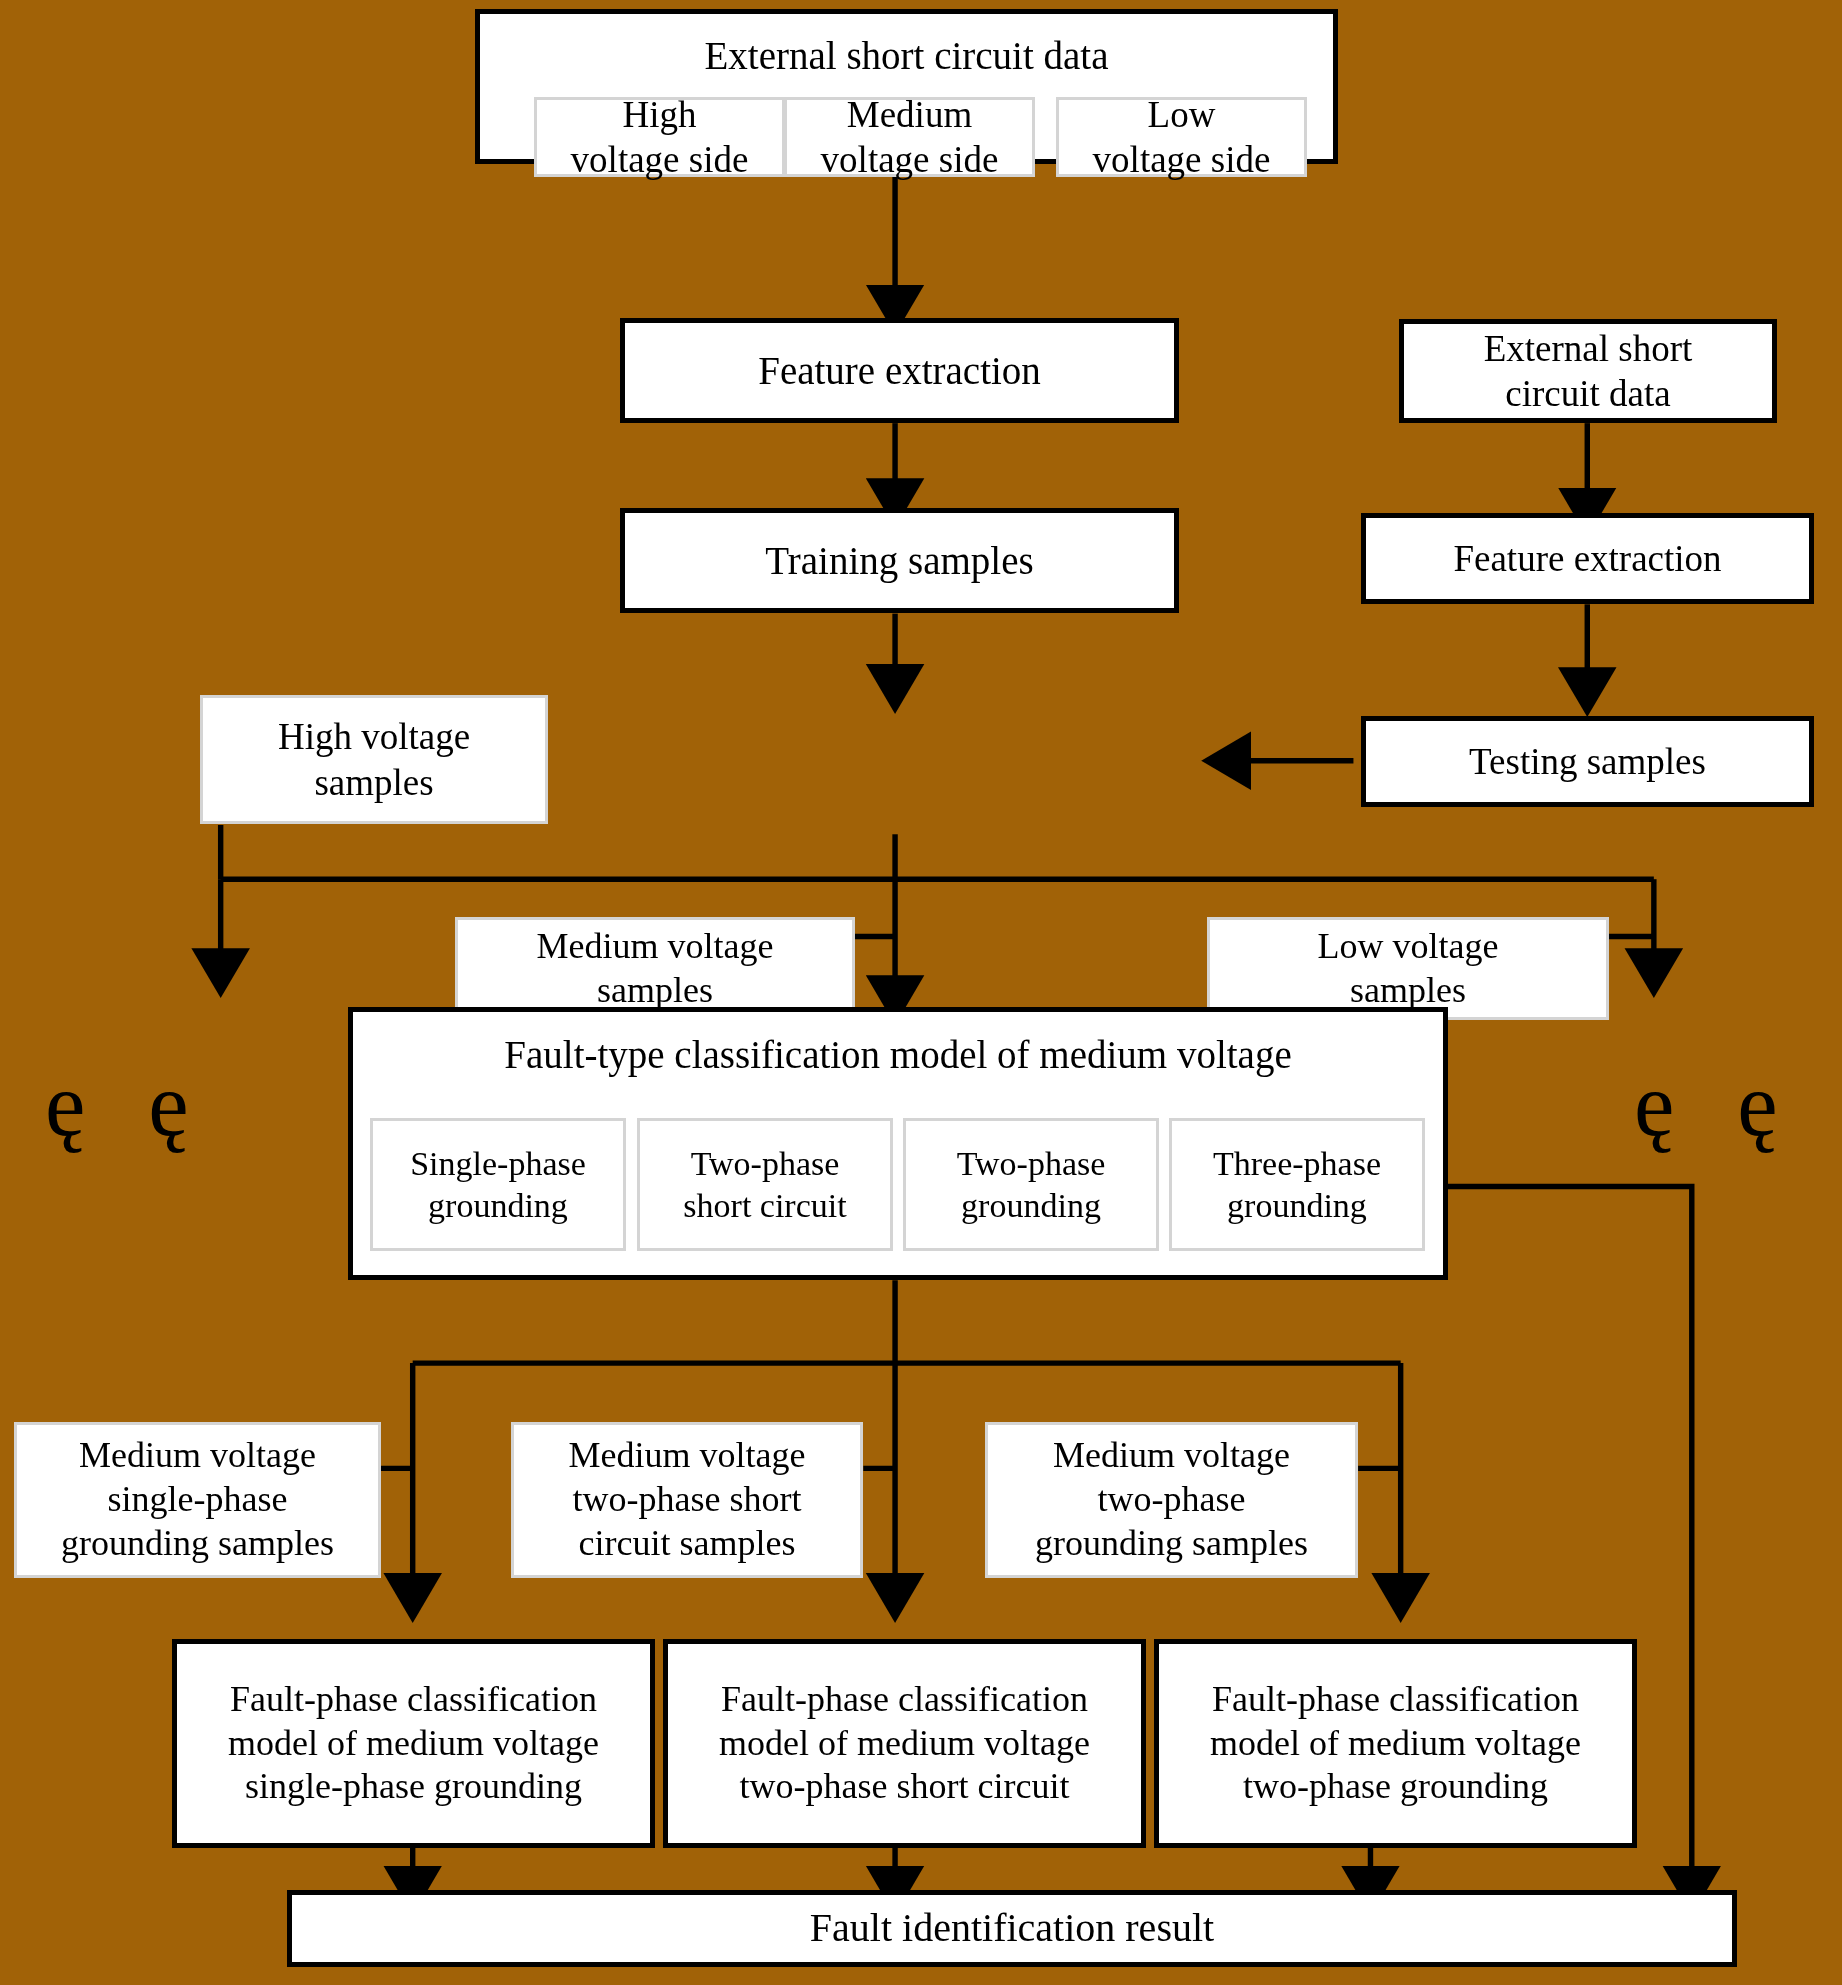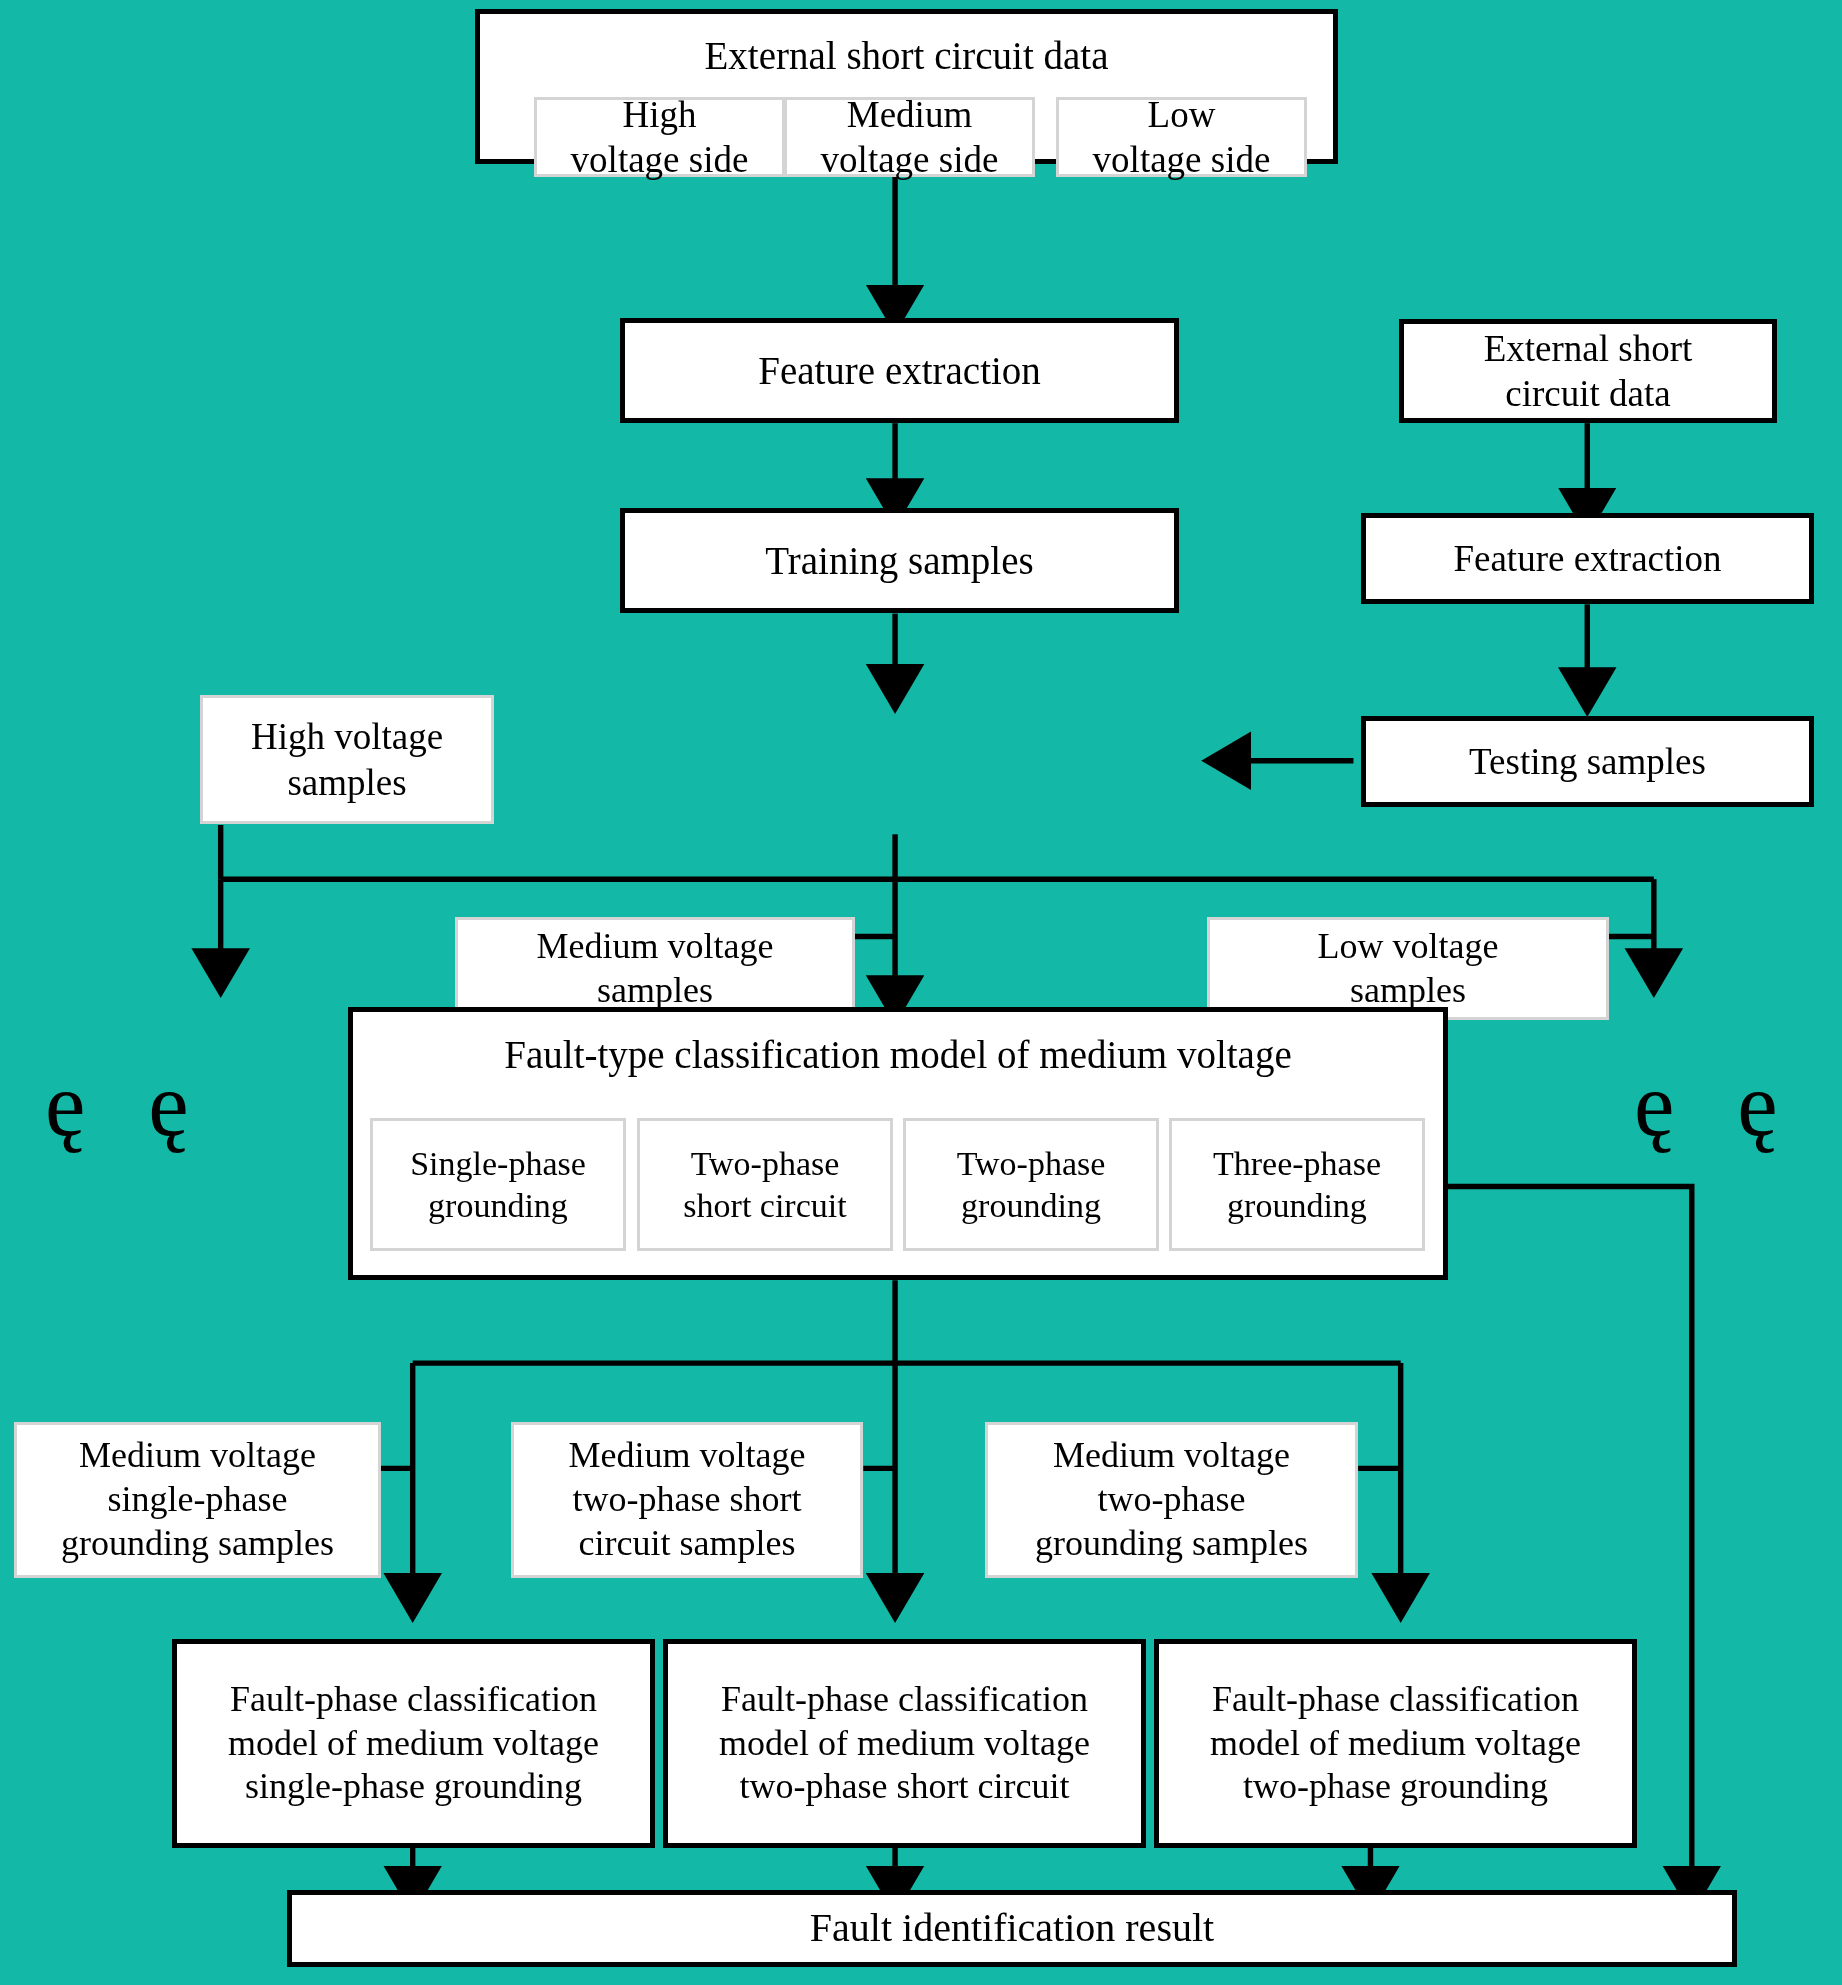--- a/index.html
+++ b/index.html
@@ -7,21 +7,21 @@
     padding: 0;
     background: #ffffff;
   }
   body {
     font-family: "Liberation Serif", "DejaVu Serif", serif;
   }
   #canvas {
     position: relative;
     width: 1842px;
     height: 1986px;
-    background: #14b8a6;
+    background: #a16207;
     overflow: hidden;
   }
   svg.edges {
     position: absolute;
     left: 0; top: 0;
     width: 1842px;
     height: 1986px;
     pointer-events: none;
   }
   .node {
@@ -136,21 +136,21 @@
 voltage side</div>
 
   <div class="node outer fs50" style="left:620px; top:318px; width:559px; height:105px;">Feature extraction</div>
   <div class="node outer fs50" style="left:620px; top:508px; width:559px; height:105px;">Training samples</div>
 
   <div class="node outer fs48" style="left:1399px; top:319px; width:378px; height:104px;">External short
 circuit  data</div>
   <div class="node outer fs48" style="left:1361px; top:513px; width:453px; height:91px;">Feature extraction</div>
   <div class="node outer fs48" style="left:1361px; top:716px; width:453px; height:91px;">Testing samples</div>
 
-  <div class="node inner fs48" style="left:200px; top:695px; width:294px; height:129px;font-family:Liberation Serif, serif;">High voltage
+  <div class="node inner fs48" style="left:200px; top:695px; width:348px; height:129px;font-family:Liberation Serif, serif;">High voltage
 samples</div>
   <div class="node inner fs46" style="left:455px; top:885px; width:400px; height:103px;">Medium voltage
 samples</div>
   <div class="node inner fs46" style="left:1207px; top:885px; width:402px; height:103px;">Low voltage
 samples</div>
 
   <div class="grp" style="left:348px; top:1007px; width:1100px; height:273px;">
     <div class="grp-title fs50" style="top:20px;">Fault-type classification model of medium voltage</div>
   </div>
   <div class="node inner fs44" style="left:370px; top:1118px; width:256px; height:133px;">Single-phase

